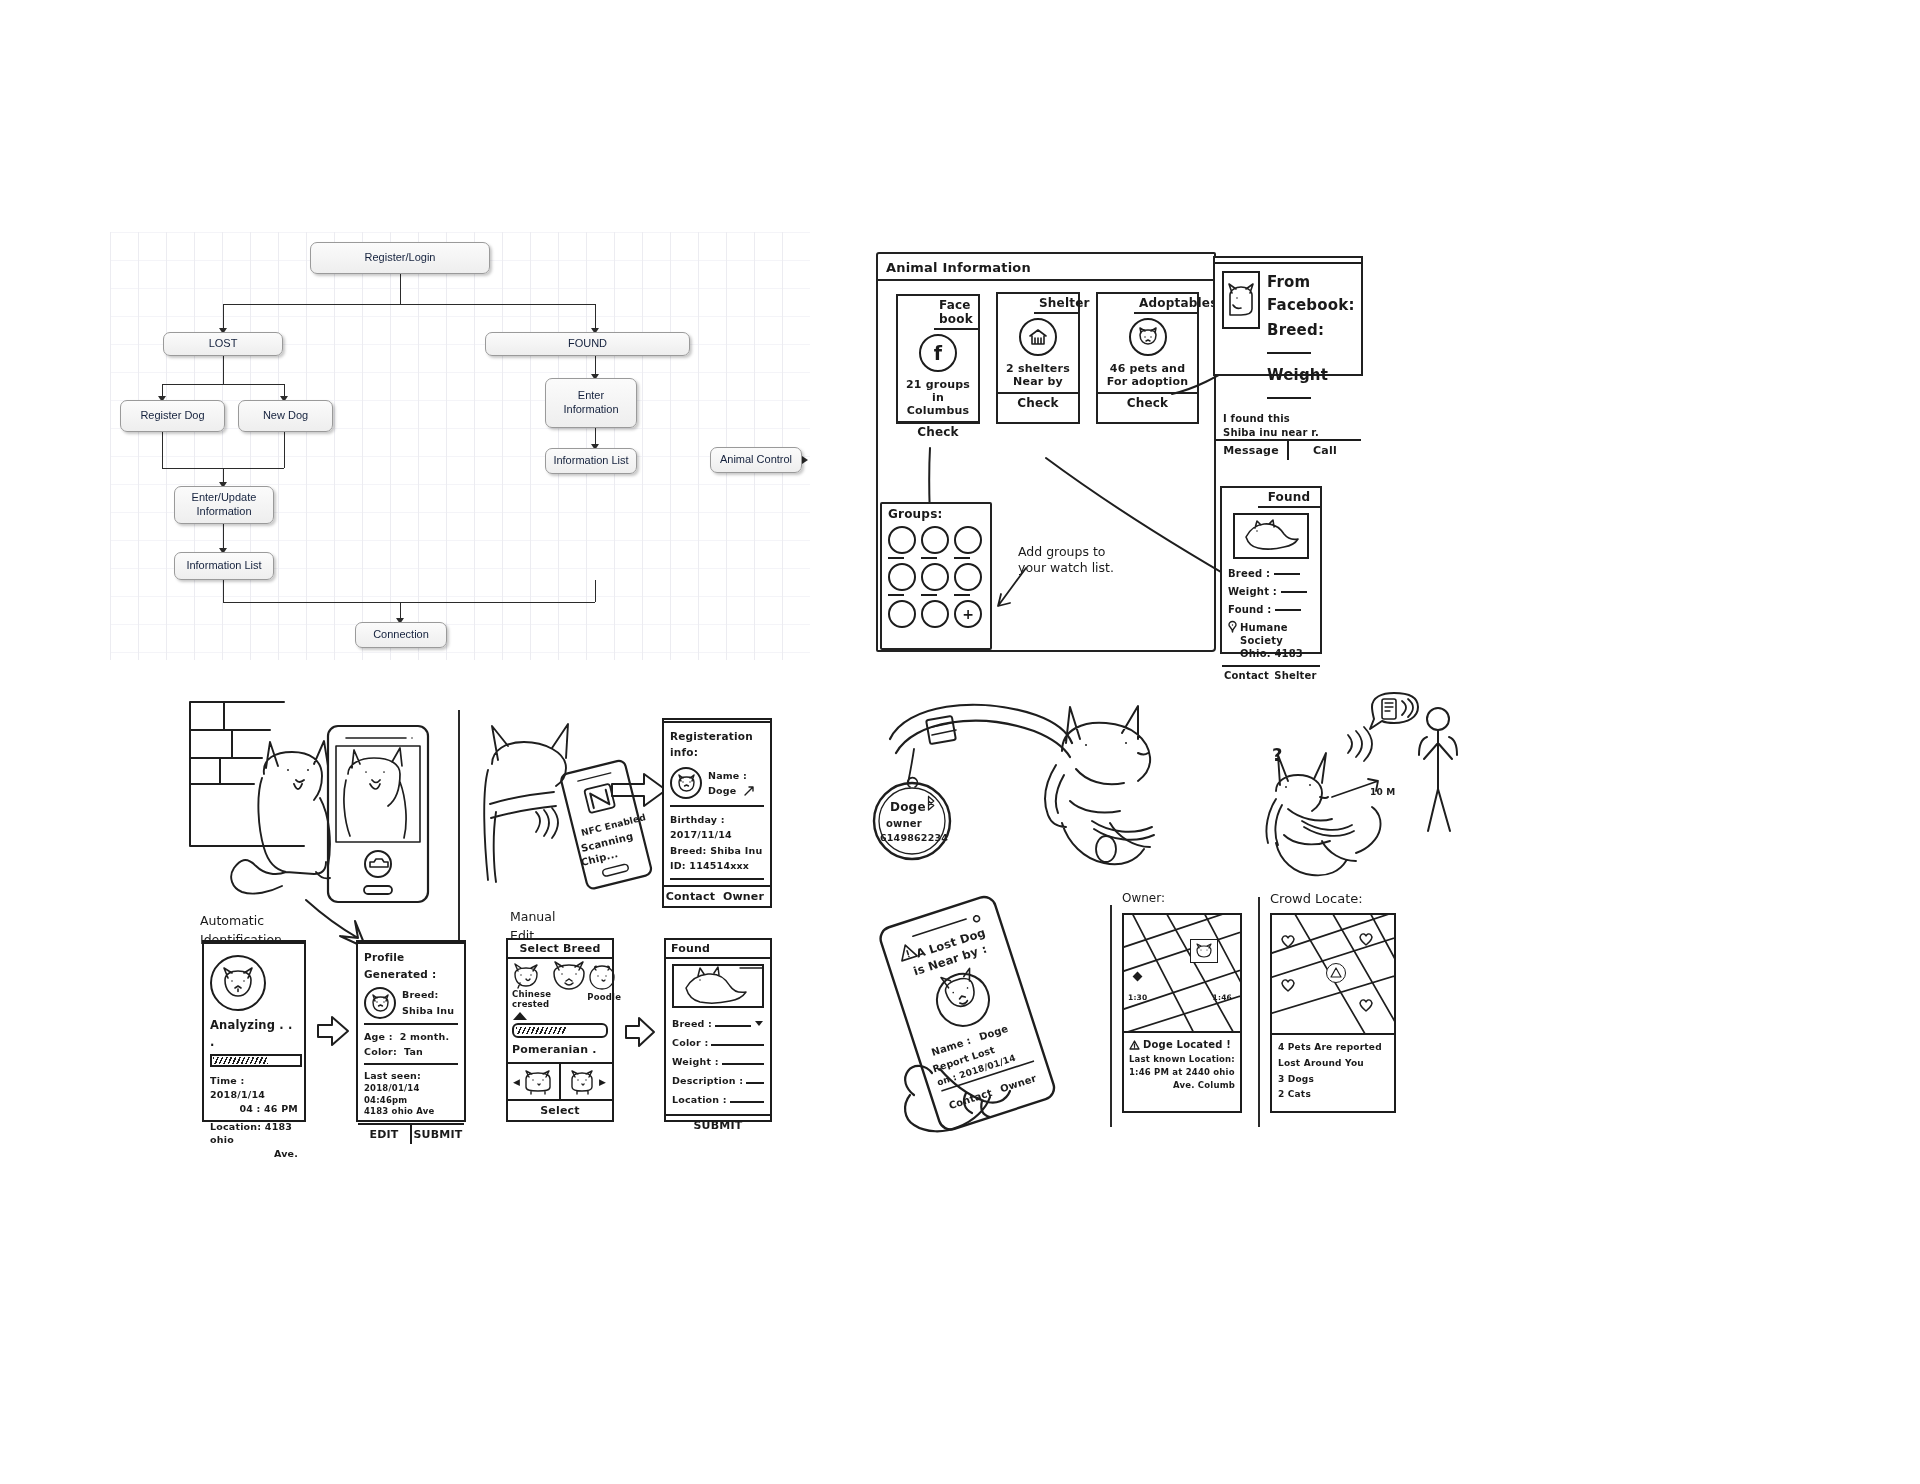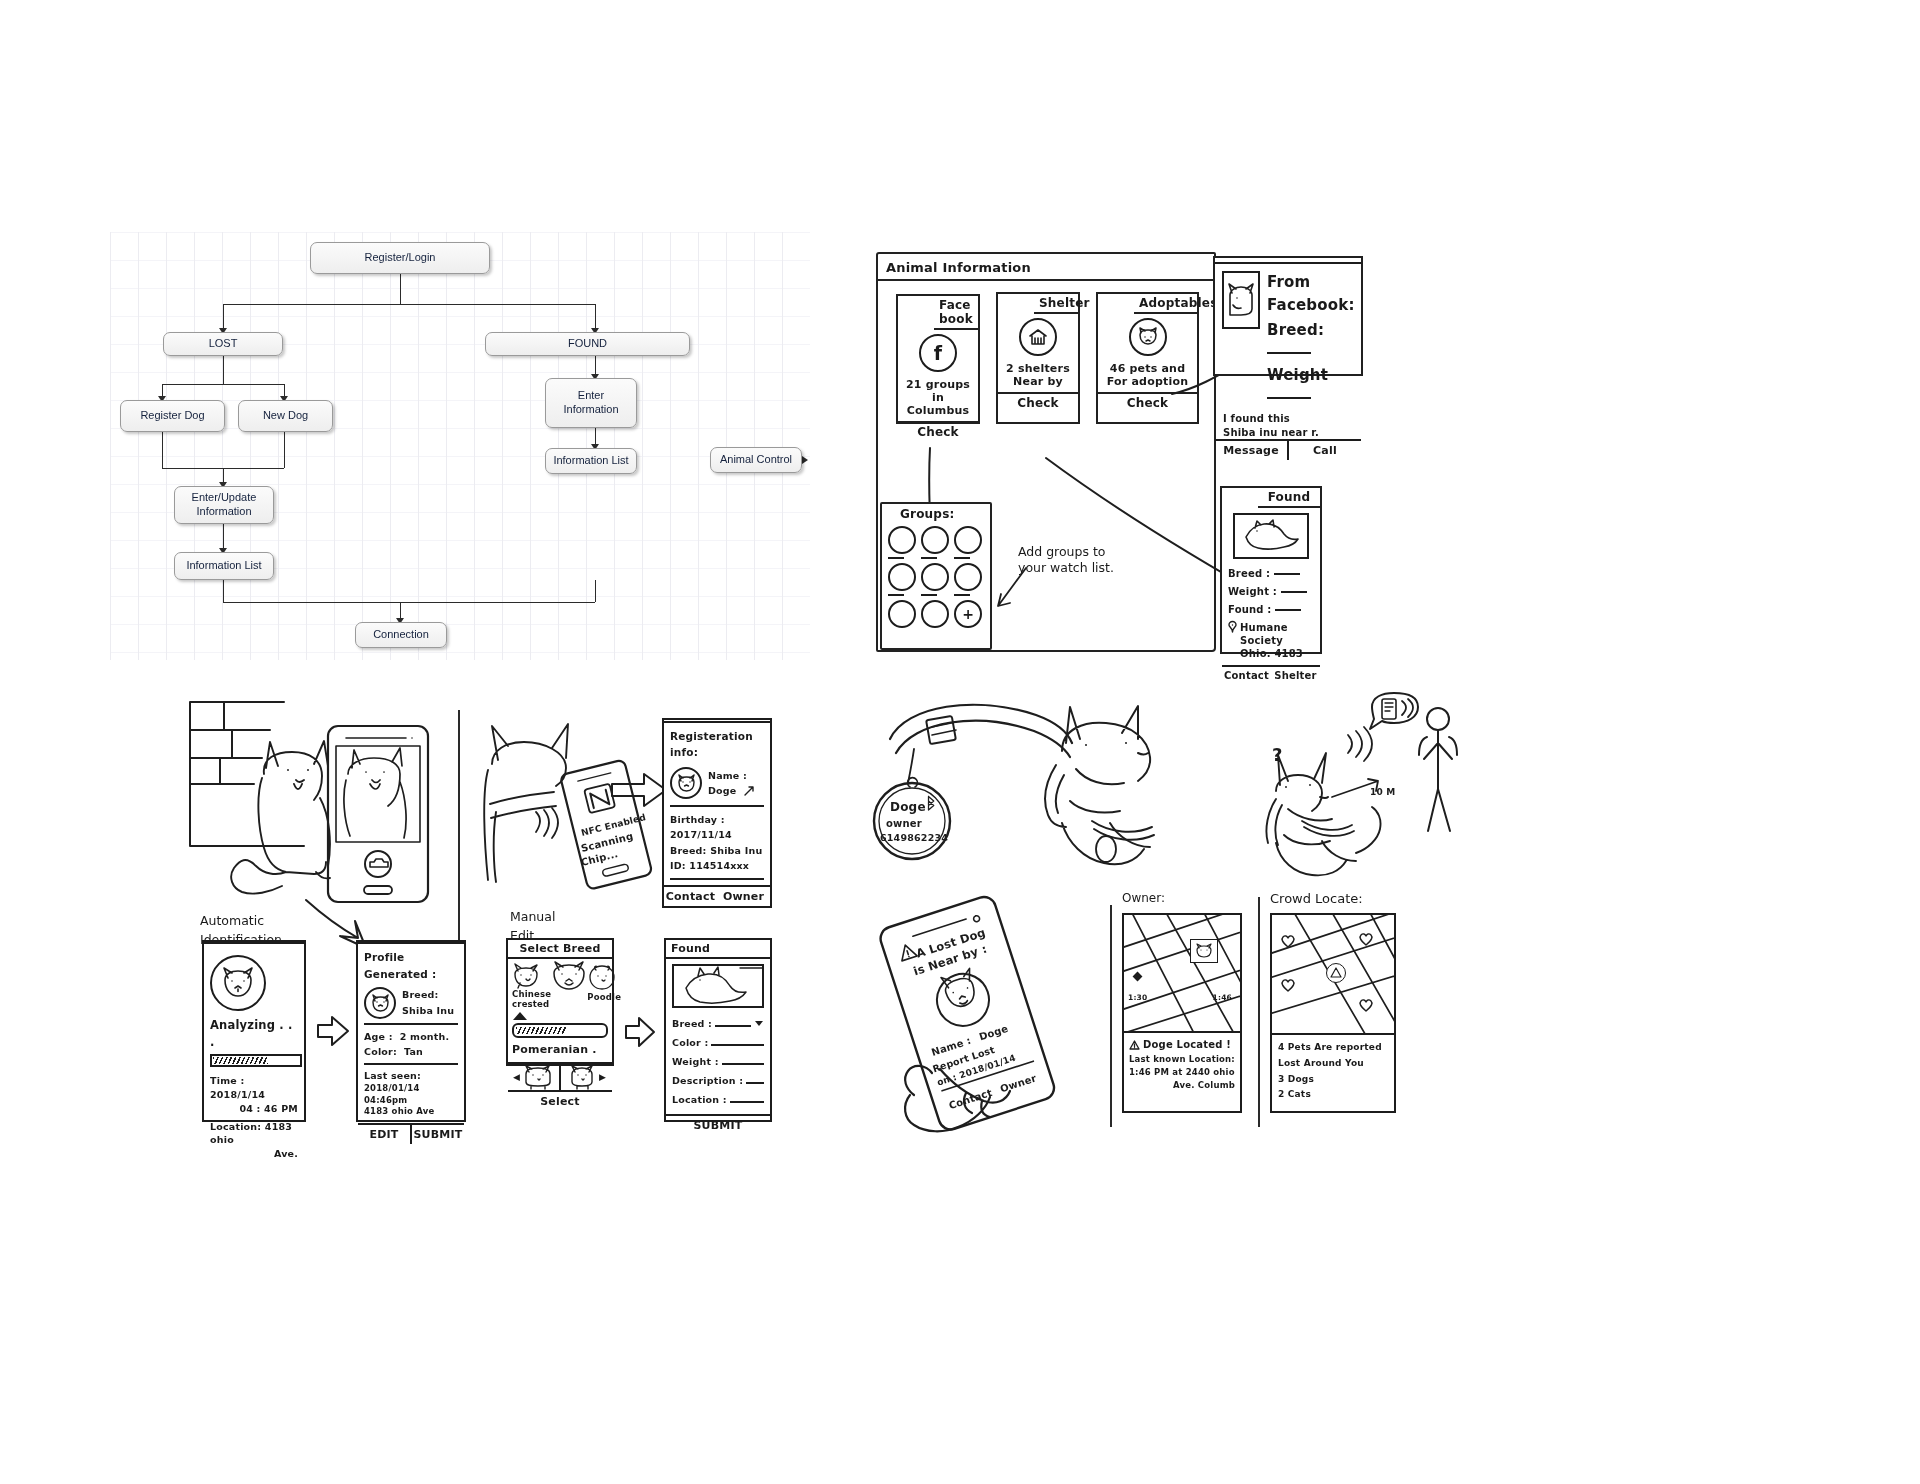--- a/index.html
+++ b/index.html
@@ -188,21 +188,21 @@
     <path class="ink" stroke-width="2" fill="#1c1c1c" d="M100 14 l-12 1 l9 7 z"></path>
   </svg>
   <svg class="sk" style="left:40px;top:200px;" width="60" height="160">
     <path class="ink" stroke-width="2" d="M22 4 C20 40 22 80 24 110 M24 110 l-12 -10 M24 110 l12 -10 M12 100 L24 118 L36 100"></path>
   </svg>
   <svg class="sk" style="left:170px;top:200px;" width="270" height="200">
     <path class="ink" stroke-width="2" d="M8 14 C70 60 150 110 230 155 M230 155 l-26 -4 M230 155 l-6 -24 M204 151 L244 168 L224 131"></path>
   </svg>
 
   <div class="sk sketchbox" style="left:12px;top:258px;width:112px;height:148px;">
-    <div class="hand" style="padding:3px 6px;font-size:12px;margin-left:12px;">Groups:</div>
+    <div class="hand" style="padding:3px 6px;font-size:12px;">Groups:</div>
     <div style="display:grid;grid-template-columns:repeat(3,1fr);gap:4px 3px;padding:2px 6px;">
       <div>
           <div style="width:24px;height:24px;border:2px solid #1c1c1c;border-radius:50%;"></div>
           <div style="width:16px;border-bottom:2px solid #1c1c1c;margin-top:3px;"></div>
         </div>
       <div>
           <div style="width:24px;height:24px;border:2px solid #1c1c1c;border-radius:50%;"></div>
           <div style="width:16px;border-bottom:2px solid #1c1c1c;margin-top:3px;"></div>
         </div>
       <div>
@@ -460,21 +460,21 @@
       <div><span>ID:</span>
         <span>114514xxx</span></div>
       <div style="border-top:2px solid #1c1c1c;margin:5px 0 0;"></div>
     </div>
     <div class="pf hand">
       <div style="border:0;">Contact</div>
       <div style="border-left:0;">Owner</div>
     </div>
   </div>
 
-  <div class="pcard" style="left:326px;top:248px;width:108px;height:128px;">
+  <div class="pcard" style="left:326px;top:248px;width:108px;height:184px;">
     <div class="ph hand" style="text-align:center;">Select Breed</div>
     <div class="pb hand" style="font-size:8.5px;padding:4px;">
       <div style="display:flex;justify-content:space-between;align-items:flex-start;">
         <div>
           <svg width="28" height="26" viewBox="0 0 28 26">
               <path class="ink" stroke-width="1.4" d="M6 8 L3 1 L9 5 M21 8 L25 2 L19 5 M3 11 c0 -4 5 -6 11 -6 s11 2 11 6 c0 8 -5 12 -11 12 S3 19 3 11z M9 12 h.01 M19 12 h.01 M14 16 q2 3 4 0 M8 20 l-2 5"></path>
             </svg>
           <div style="line-height:1.2;">Chinese crested</div>
         </div>
         <div style="margin-top:-2px;">

